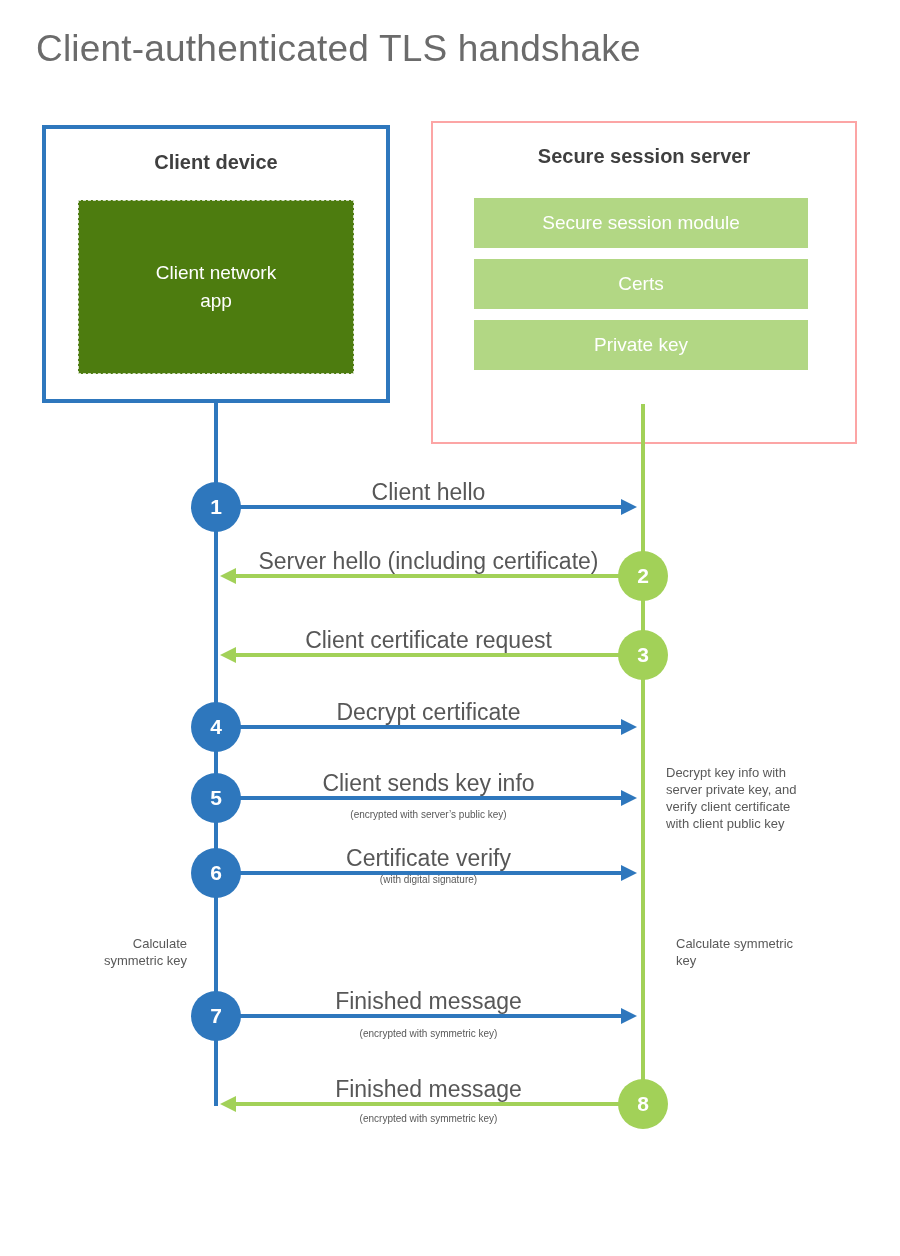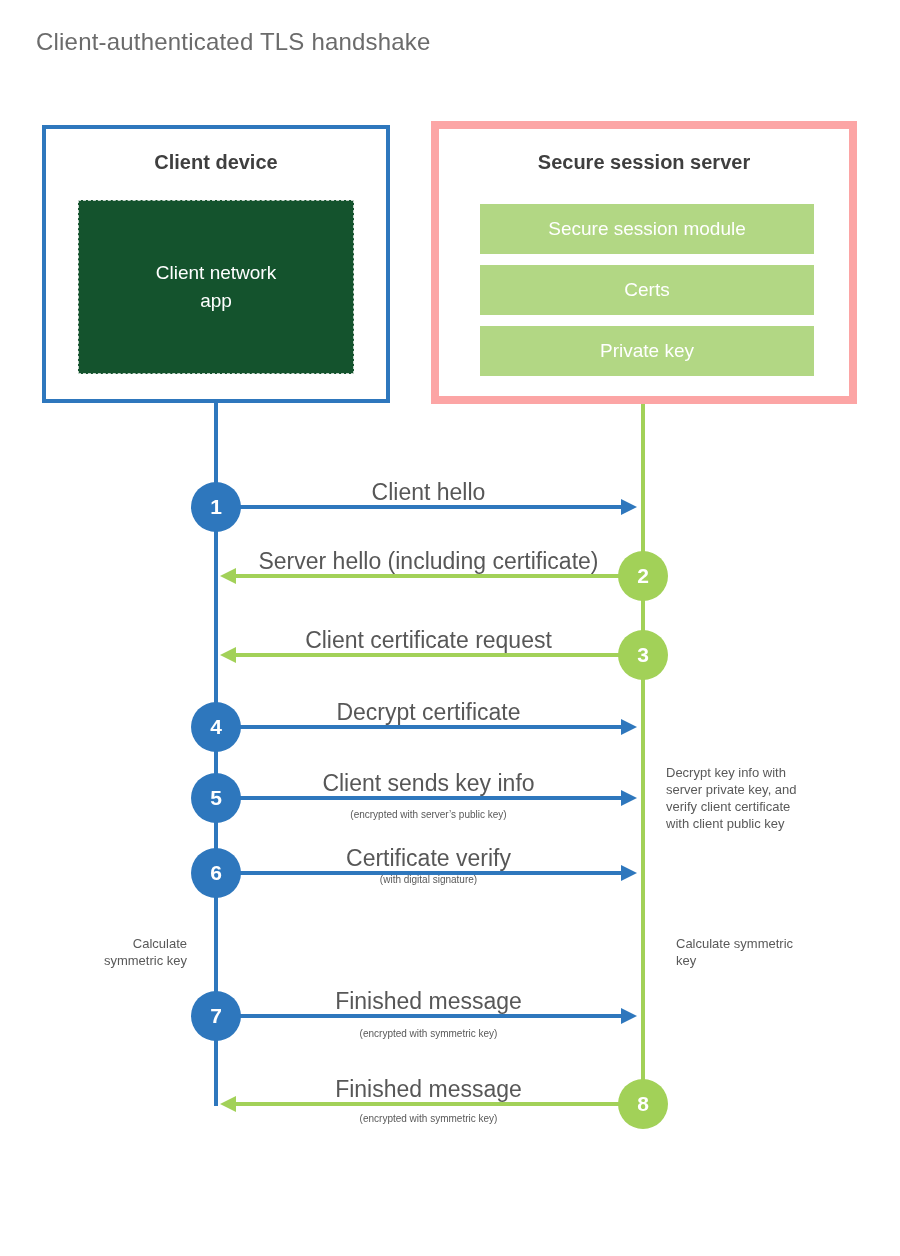--- a/index.html
+++ b/index.html
@@ -2,33 +2,33 @@
 <html><head>
 <meta charset="utf-8">
 <style>
   html,body{margin:0;padding:0;background:#ffffff;}
   .canvas{
     position:relative;width:900px;height:1256px;background:#ffffff;overflow:hidden;
     font-family:"Liberation Sans", sans-serif;
   }
   .title{
     position:absolute;left:36px;top:28px;margin:0;
-    font-size:24px;font-weight:300;color:#6b6b6b;letter-spacing:.2px;
+    font-size:37px;font-weight:300;color:#6b6b6b;letter-spacing:.2px;
   }
   
   .entity{position:absolute;box-sizing:border-box;background:#ffffff;}
   .client-box{left:42px;top:125px;width:348px;height:278px;border:4px solid #2e77bd;}
-  .server-box{left:431px;top:121px;width:426px;height:283px;border:8px solid #fca5a5;padding-left:16px;}
+  .server-box{left:431px;top:121px;width:426px;height:323px;border:2px solid #fca5a5;padding-left:16px;}
   .entity-heading{
     position:absolute;left:0;right:0;top:22px;text-align:center;
     font-size:20px;font-weight:bold;color:#3f3f3f;
   }
   .client-module{
     position:absolute;left:32px;top:71px;width:276px;height:174px;
-    background:#14532d;border:1px dashed rgba(255,255,255,.75);box-sizing:border-box;
+    background:#4d7c0f;border:1px dashed rgba(255,255,255,.75);box-sizing:border-box;
     display:flex;align-items:center;justify-content:center;
     color:#ffffff;font-size:19px;line-height:28px;text-align:center;
   }
   .server-bar{
     position:absolute;left:41px;width:334px;height:50px;background:#b2d784;
     display:flex;align-items:center;justify-content:center;
     color:#ffffff;font-size:19px;
   }
   
   .lifeline{position:absolute;width:4px;}

